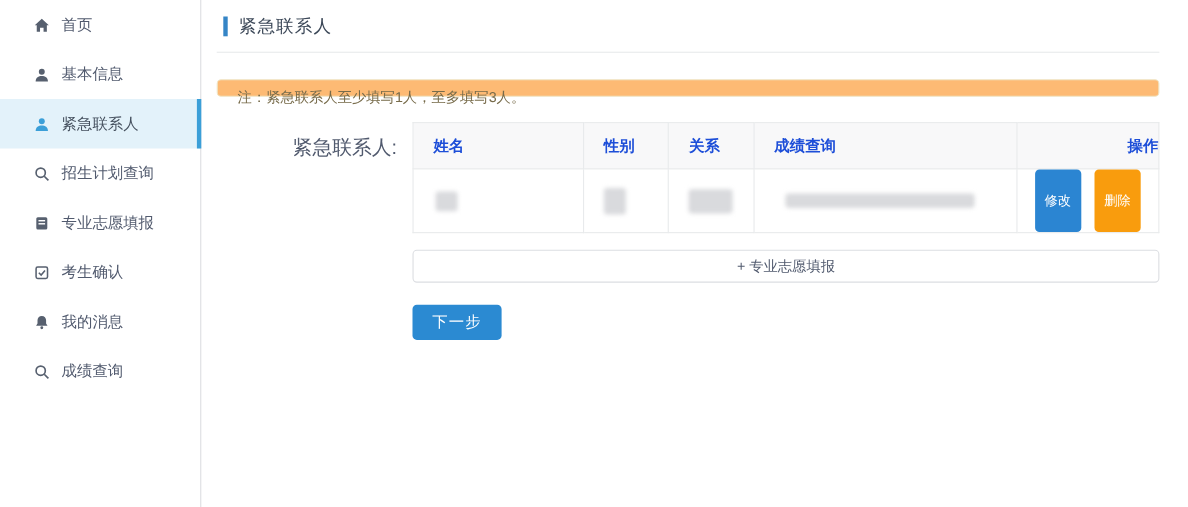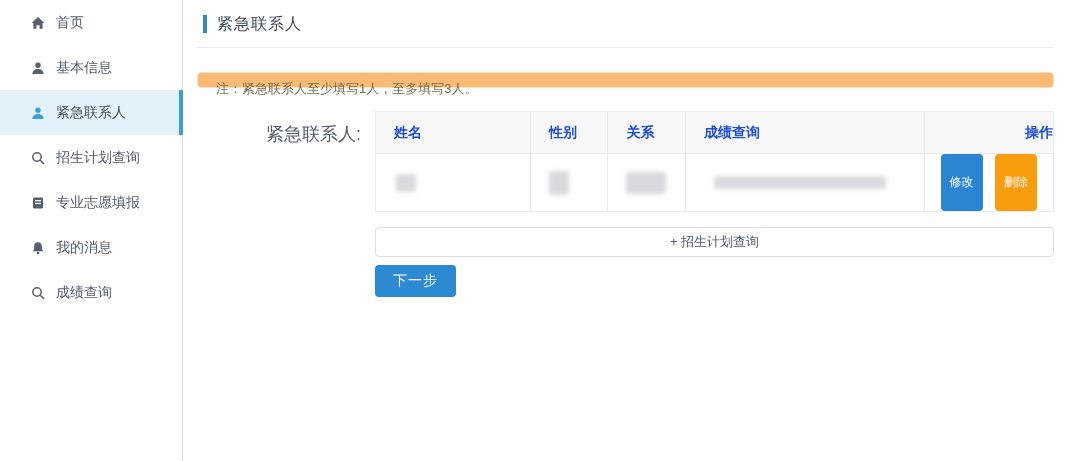--- a/index.html
+++ b/index.html
@@ -160,21 +160,21 @@
     height: 30px;
     background: #ffffff;
     border: 1px solid #dcdee2;
     border-radius: 4px;
     font-size: 13px;
     color: #515a6e;
     cursor: pointer;
     font-family: inherit;
   }
   .next-btn {
-    margin-top: 8px;
+    margin-top: 20px;
     background: #2b8ad2;
     color: #ffffff;
     border: none;
     border-radius: 4px;
     font-size: 14px;
     padding: 7px 18px;
     cursor: pointer;
     letter-spacing: 1px;
     font-family: inherit;
   }
@@ -229,20 +229,29 @@
       <span class="icon">
         <svg viewBox="0 0 14 14" fill="currentColor">
             <rect x="2" y="1.4" width="10" height="11.2" rx="1.4"></rect>
             <rect x="4" y="4" width="6" height="1.3" fill="#fff"></rect>
             <rect x="4" y="6.8" width="6" height="1.3" fill="#fff"></rect>
           </svg>
       </span>
       <span>专业志愿填报</span>
     </div>
 
+    <div class="side-item">
+      <span class="icon">
+        <svg viewBox="0 0 14 14" fill="none" stroke="currentColor" stroke-width="1.4">
+            <rect x="1.8" y="1.8" width="10.4" height="10.4" rx="1.5"></rect>
+            <path d="M4.3 7 L6.4 9.1 L9.9 4.9"></path>
+          </svg>
+      </span>
+      <span>考生确认</span>
+    </div>
 
 
     <div class="side-item">
       <span class="icon">
         <svg viewBox="0 0 14 14" fill="currentColor">
             <path d="M7 1.2 c2.4 0 3.9 1.8 3.9 4 v2.9 l1.3 2.1 H1.8 L3.1 8.1 V5.2 c0-2.2 1.5-4 3.9-4 Z"></path>
             <circle cx="7" cy="12" r="1.3"></circle>
           </svg>
       </span>
       <span>我的消息</span>
@@ -308,21 +317,21 @@
                   <div class="blob blob-phone"></div>
                 </td>
               <td class="center">
                 <button class="btn btn-edit">修改</button>
                 <button class="btn btn-delete">删除</button>
               </td>
             </tr>
           </tbody>
         </table>
 
-        <button class="add-btn">+ 招生计划查询</button>
+        <button class="add-btn">+ 专业志愿填报</button>
 
         <div>
           <button class="next-btn">下一步</button>
         </div>
 
       </div>
     </div>
 
   </main>
 </div>

